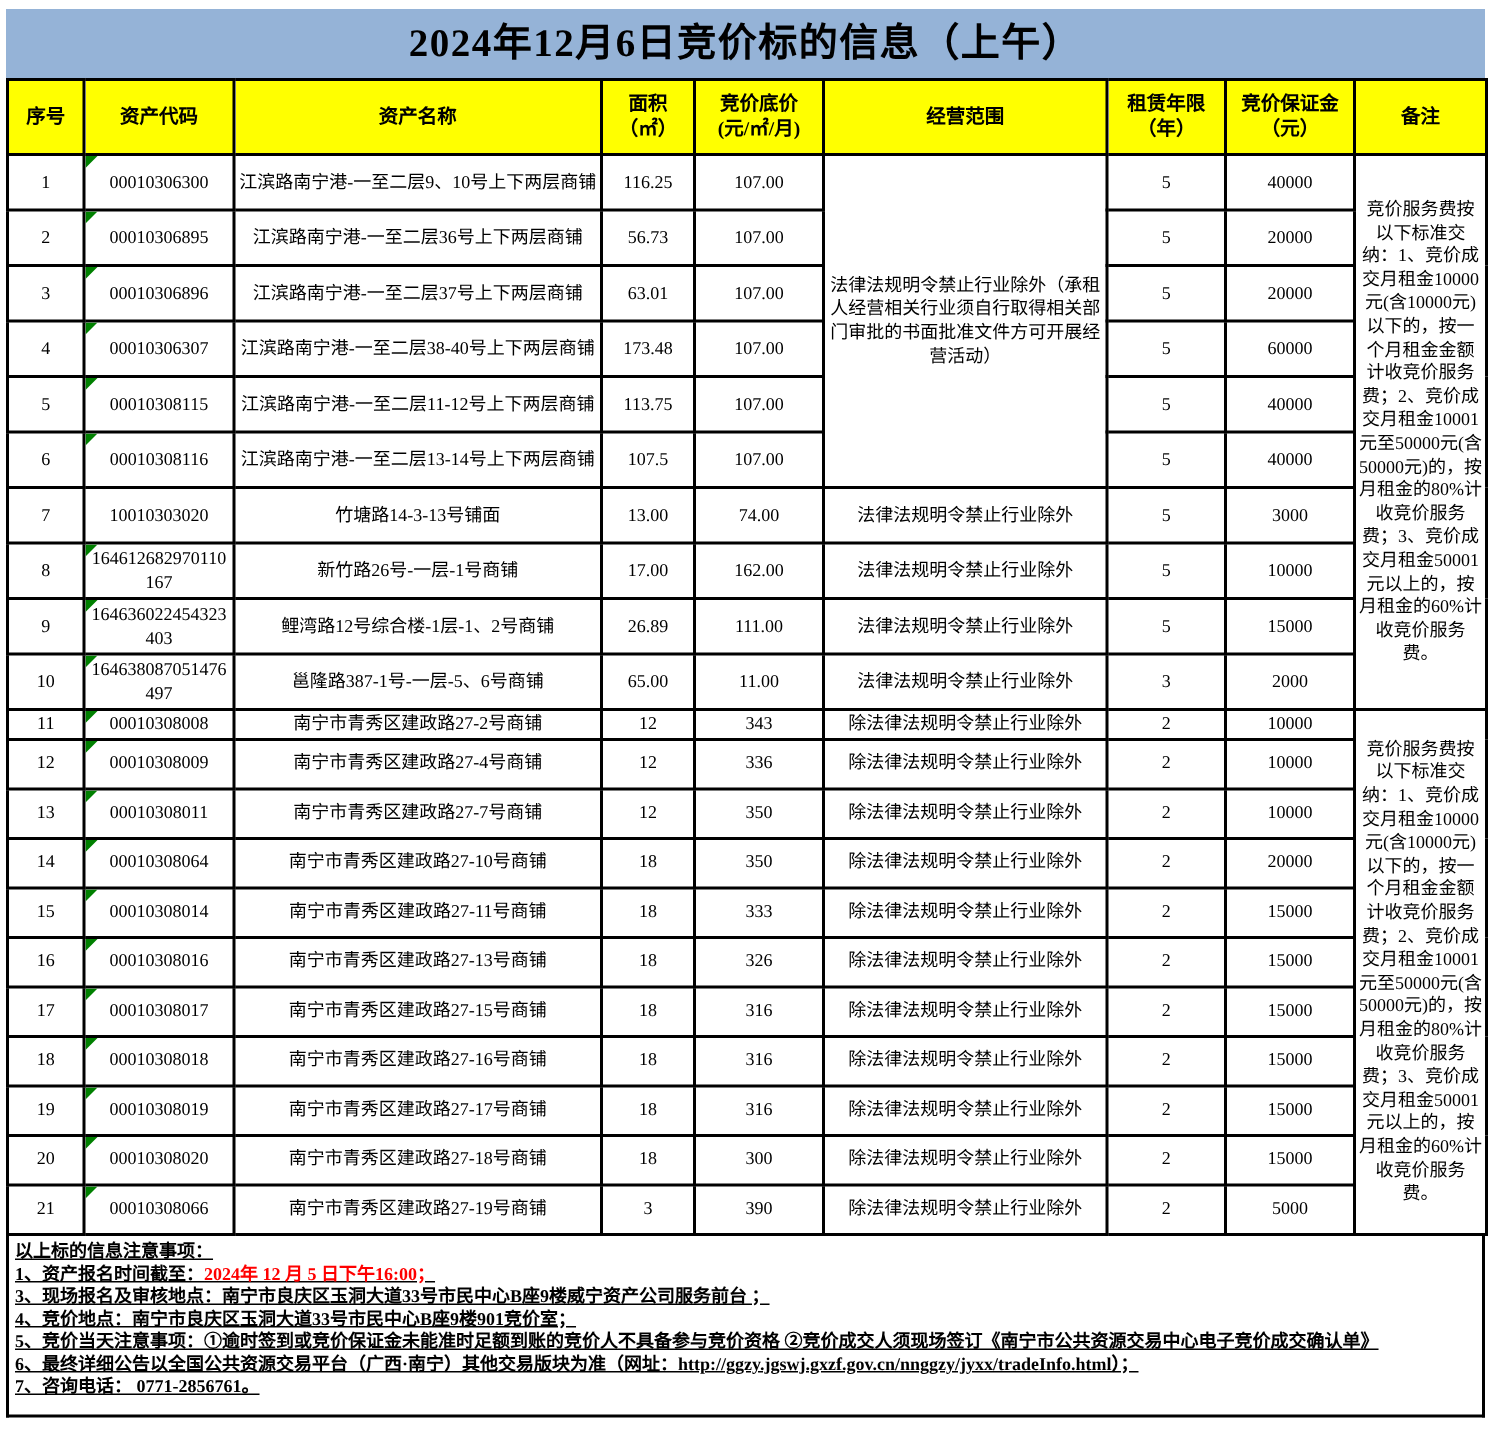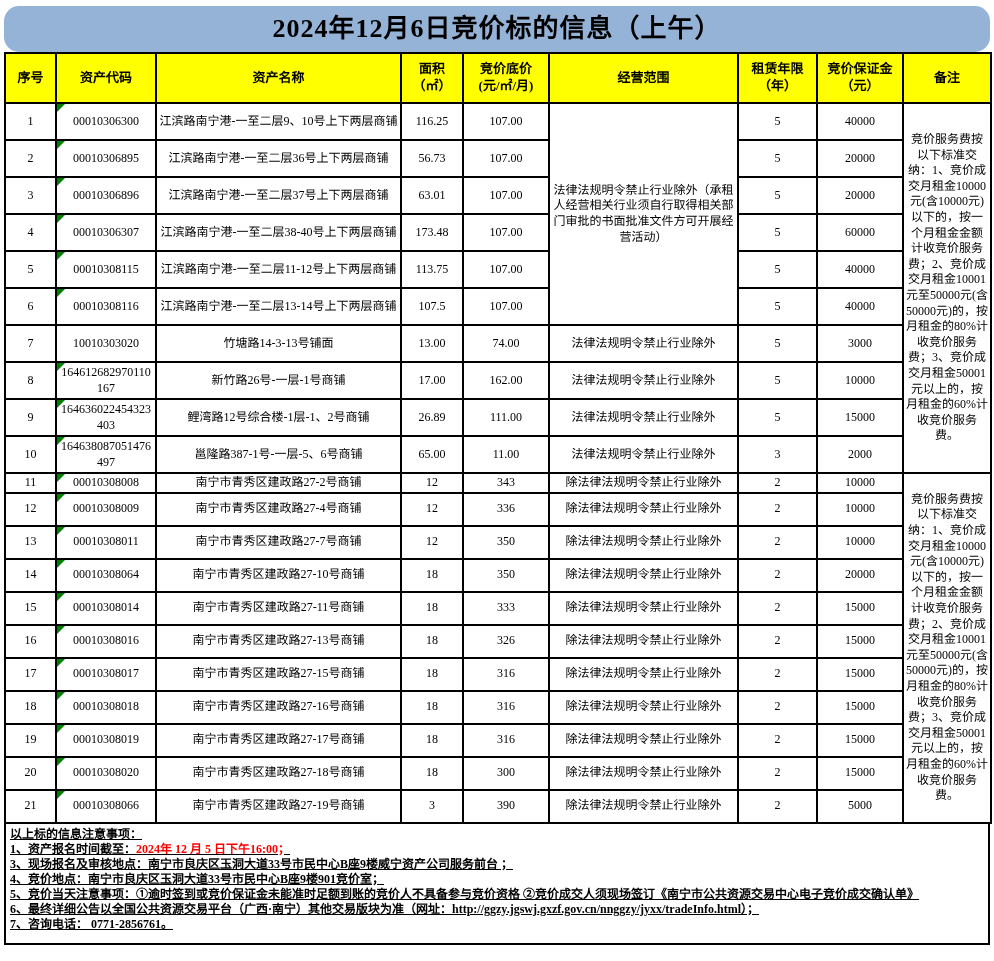--- a/index.html
+++ b/index.html
@@ -5,21 +5,21 @@
   html,body{margin:0;padding:0;}
   body{
     width:994px;height:961px;background:#ffffff;overflow:hidden;
     font-family:"Liberation Serif","DejaVu Serif",serif;
     color:#000;
   }
   .sheet{position:relative;width:986px;margin:6px 4px 0 4px;}
   .title-bar{
     background:var(--title_bg,#95B3D7);
     height:46px;line-height:46px;text-align:center;
-    font-size:26px;font-weight:bold;letter-spacing:1px;border-radius:15px;
+    font-size:26px;font-weight:bold;letter-spacing:1px;
   }
   table.grid{
     border-collapse:collapse;table-layout:fixed;width:986px;
   }
   table.grid th, table.grid td{
     border:2px solid #000;
     text-align:center;vertical-align:middle;
     font-size:12px;line-height:1.3;
     padding:1px 2px;word-break:break-all;overflow:hidden;
   }

